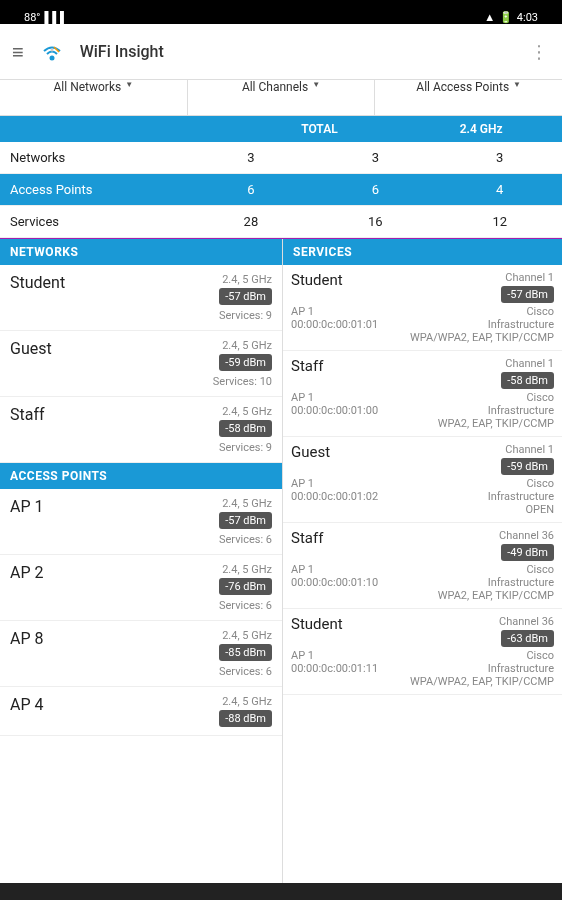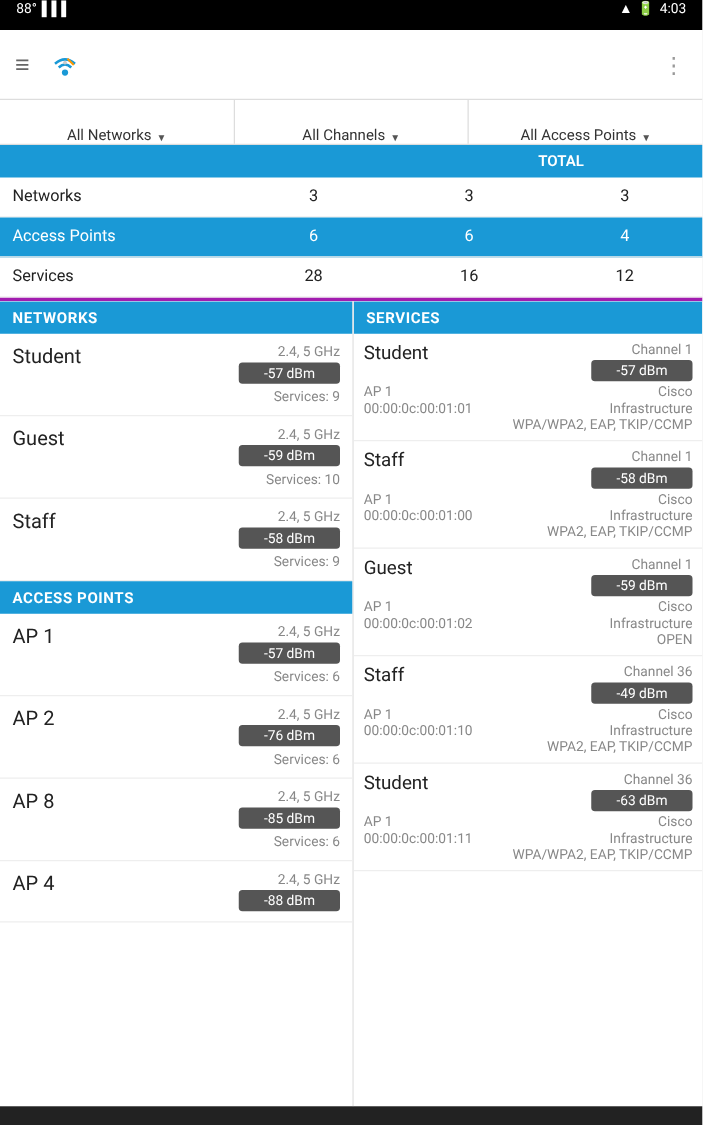--- a/index.html
+++ b/index.html
@@ -4,23 +4,23 @@
   <style>
     * { margin: 0; padding: 0; box-sizing: border-box; }
     body { width: 562px; height: 900px; font-family: 'Roboto', Arial, sans-serif; background: #f5f5f5; overflow: hidden; font-size: 13px; color: #222; }
 
     
     .status-bar {
       background: #000;
       color: #fff;
       height: 24px;
       display: flex;
-      align-items: flex-start;
+      align-items: flex-end;
       justify-content: space-between;
-      padding: 0 13px;
+      padding: 0 24px;
       font-size: 11px;
     }
     .status-left { display: flex; align-items: center; gap: 4px; }
     .status-right { display: flex; align-items: center; gap: 4px; }
 
     
     .app-bar {
       background: #fff;
       height: 56px;
       display: flex;
@@ -37,33 +37,33 @@
     
     .filter-row {
       background: #fff;
       display: flex;
       border-bottom: 1px solid #ddd;
       height: 36px;
     }
     .filter-item {
       flex: 1;
       display: flex;
-      align-items: flex-end;
+      align-items: flex-start;
       justify-content: center;
       font-size: 12px;
       color: #333;
       border-right: 1px solid #ddd;
       cursor: pointer;
       gap: 4px;
     }
     .filter-item:last-child { border-right: none; }
     .filter-arrow { font-size: 8px; color: #555; }
 
     
-    .stats-table { width: 100%; background: #fff; border-bottom: 3px solid #a21caf; }
+    .stats-table { width: 100%; background: #fff; border-bottom: 1px solid #a21caf; }
     .stats-header {
       display: flex;
       background: #1a99d6;
       color: #fff;
       font-weight: 600;
       font-size: 12px;
     }
     .stats-header .col { flex: 1; text-align: center; padding: 6px 4px; }
     .stats-header .col-label { flex: 1.5; }
     .stats-row {
@@ -110,21 +110,21 @@
       padding: 8px 10px;
       border-bottom: 1px solid #eee;
     }
     .network-item-name { font-size: 16px; font-weight: 400; color: #222; margin-bottom: 2px; }
     .network-item-meta { font-size: 11px; color: #888; text-align: right; margin-left: 36px; }
     .signal-badge {
       display: inline-block;
       background: #555;
       color: #fff;
       font-size: 11px;
-      padding: 2px 20px;
+      padding: 2px 6px;
       border-radius: 3px;
       float: right;
       margin-top: 2px;
     }
     .network-item-row { display: flex; justify-content: space-between; align-items: flex-start; }
     .network-item-services { font-size: 11px; color: #888; margin-top: 4px; text-align: right; }
 
     
     .service-item {
       padding: 6px 8px;
@@ -182,20 +182,21 @@
   <div class="wifi-icon-container">
     <svg width="22" height="22" viewBox="0 0 22 22">
       <circle cx="11" cy="17" r="2.5" fill="#1a99d6"></circle>
       <path d="M6 13 Q11 8 16 13" stroke="#1a99d6" stroke-width="2" fill="none"></path>
       <path d="M3 10 Q11 3 19 10" stroke="#1a99d6" stroke-width="2" fill="none"></path>
       <circle cx="11" cy="9" r="1.5" fill="#ccc"></circle>
       <line x1="13" y1="6" x2="18" y2="11" stroke="#f90" stroke-width="1.5"></line>
     </svg>
   </div>
   <div class="app-bar-text">
+    <div class="app-bar-title">WiFi Insight</div>
   </div>
   <div class="app-bar-menu">⋮</div>
 </div>
 
 <div class="filter-row">
   <div class="filter-item">
     <span>All Networks</span>
     <span class="filter-arrow">▼</span>
   </div>
   <div class="filter-item">
@@ -205,20 +206,21 @@
   <div class="filter-item">
     <span>All Access Points</span>
     <span class="filter-arrow">▼</span>
   </div>
 </div>
 
 <div class="stats-table">
   <div class="stats-header">
     <div class="col col-label"></div>
     <div class="col">TOTAL</div>
+    <div class="col">2.4 GHz</div>
   </div>
   <div id="stats-rows-container">
       <div class="stats-row">
     <div class="col col-label">Networks</div>
     <div class="col">3</div>
     <div class="col">3</div>
     <div class="col">3</div>
   </div>
       <div class="stats-row highlight">
     <div class="col col-label">Access Points</div>

